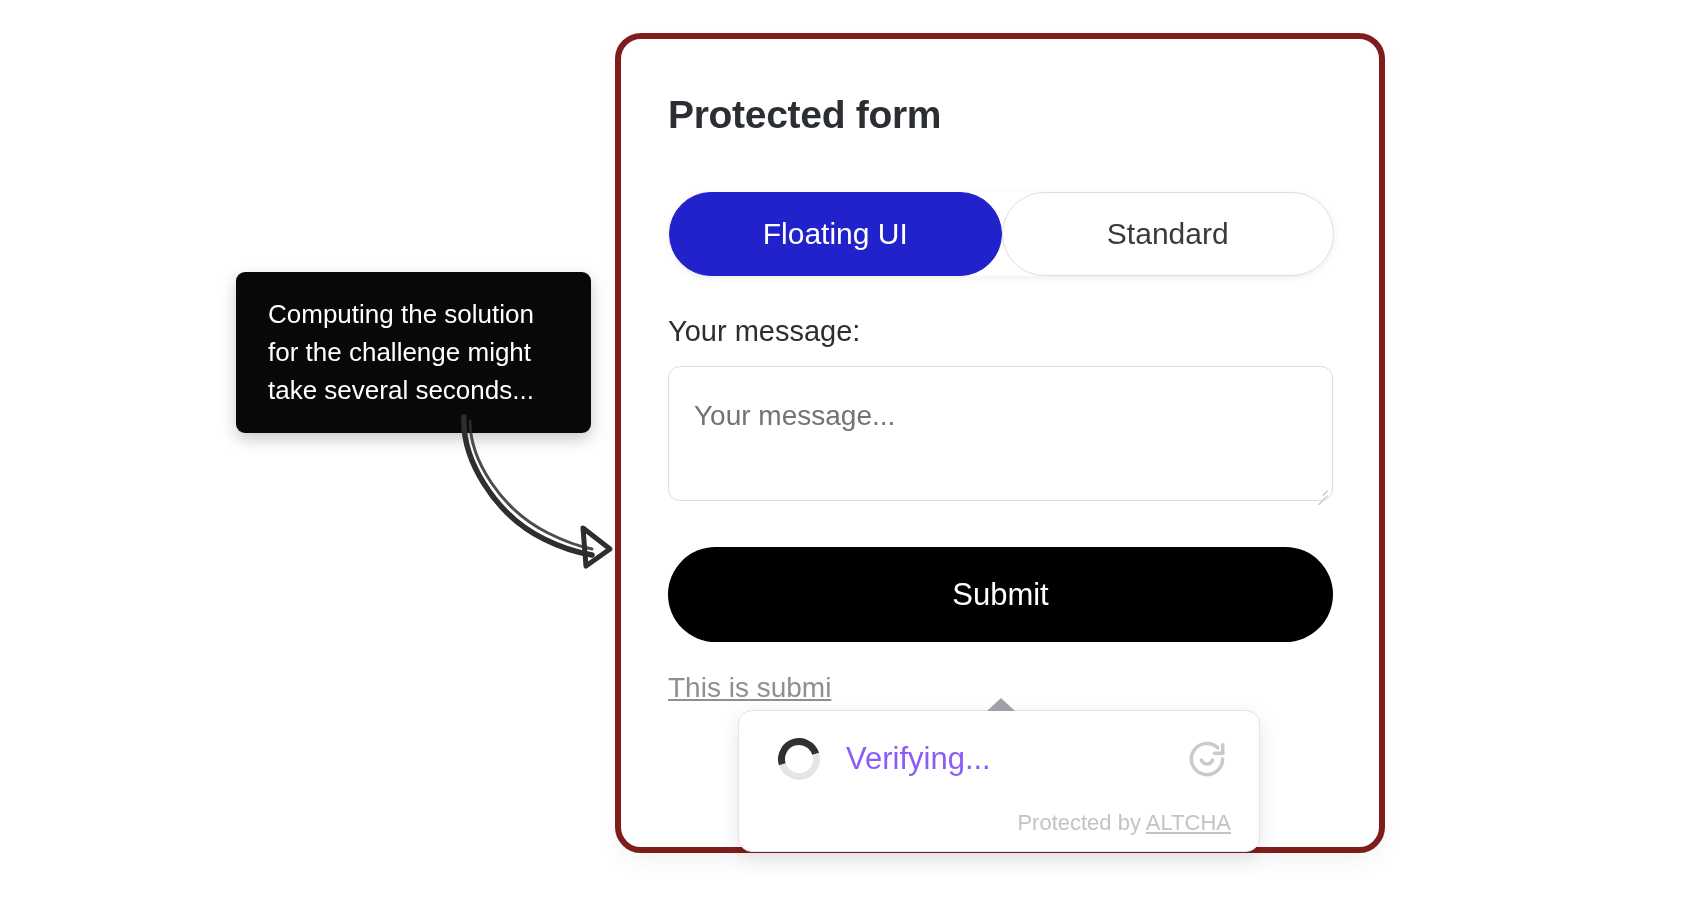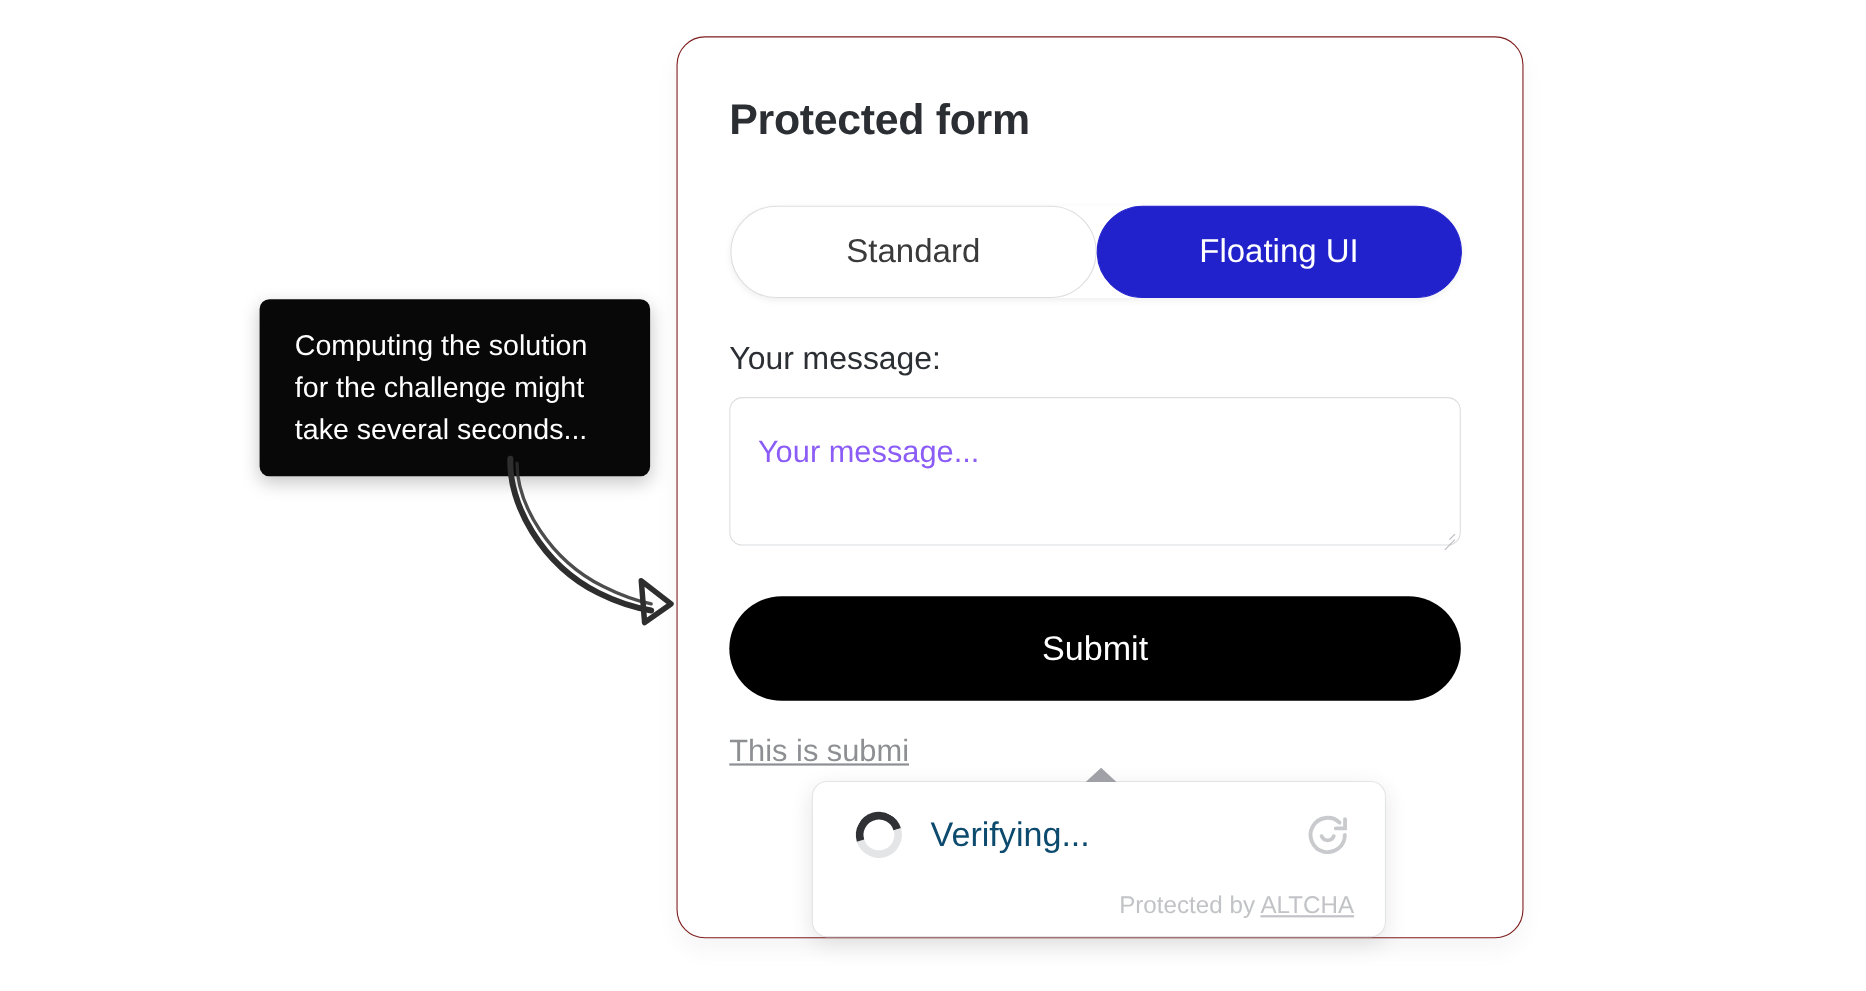--- a/index.html
+++ b/index.html
@@ -21,21 +21,21 @@
   }
 
   
   .form-card {
     position: absolute;
     left: 615px;
     top: 33px;
     width: 770px;
     height: 820px;
     background: #ffffff;
-    border: 1px solid #7f1d1d;
+    border: 6px solid #7f1d1d;
     border-radius: 26px;
     box-shadow: 0 10px 22px rgba(0,0,0,0.045);
   }
 
   .card-title {
     position: absolute;
     left: 47px;
     top: 54px;
     font-size: 39px;
     font-weight: bold;
@@ -94,21 +94,21 @@
     height: 135px;
     border: 1px solid #dcdde0;
     border-radius: 12px;
     background: #ffffff;
   }
   .message-placeholder {
     position: absolute;
     left: 25px;
     top: 33px;
     font-size: 28px;
-    color: #8b5cf6;
+    color: #737373;
   }
   .resize-grip {
     position: absolute;
     right: 4px;
     bottom: 3px;
     width: 14px;
     height: 14px;
   }
   .resize-grip:before, .resize-grip:after {
     content: "";
@@ -187,21 +187,21 @@
     border-radius: 50%;
     border: 7px solid #e4e5e7;
     border-top-color: #2f3135;
     border-left-color: #2f3135;
     transform: rotate(28deg);
     flex: 0 0 auto;
   }
   .verify-label {
     margin-left: 26px;
     font-size: 31px;
-    color: #0c4a6e;
+    color: #8b5cf6;
   }
   .refresh-icon {
     margin-left: auto;
     width: 44px;
     height: 44px;
     color: #c9cacd;
   }
   .altcha-footer {
     position: absolute;
     right: 28px;
@@ -247,22 +247,22 @@
 </head>
 <body>
 
 <div id="stage">
 
   <div class="form-card">
 
     <div class="card-title">Protected form</div>
 
     <div class="segmented">
+      <div class="seg-btn active" style="background: rgb(34, 34, 204); border-color: rgb(34, 34, 204);">Floating UI</div>
       <div class="seg-btn inactive">Standard</div>
-      <div class="seg-btn active" style="background: rgb(34, 34, 204); border-color: rgb(34, 34, 204);">Floating UI</div>
     </div>
 
     <div class="field-label">Your message:</div>
 
     <div class="message-box">
       <div class="message-placeholder">Your message...</div>
       <div class="resize-grip"></div>
     </div>
 
     <div class="submit-btn">Submit</div>

